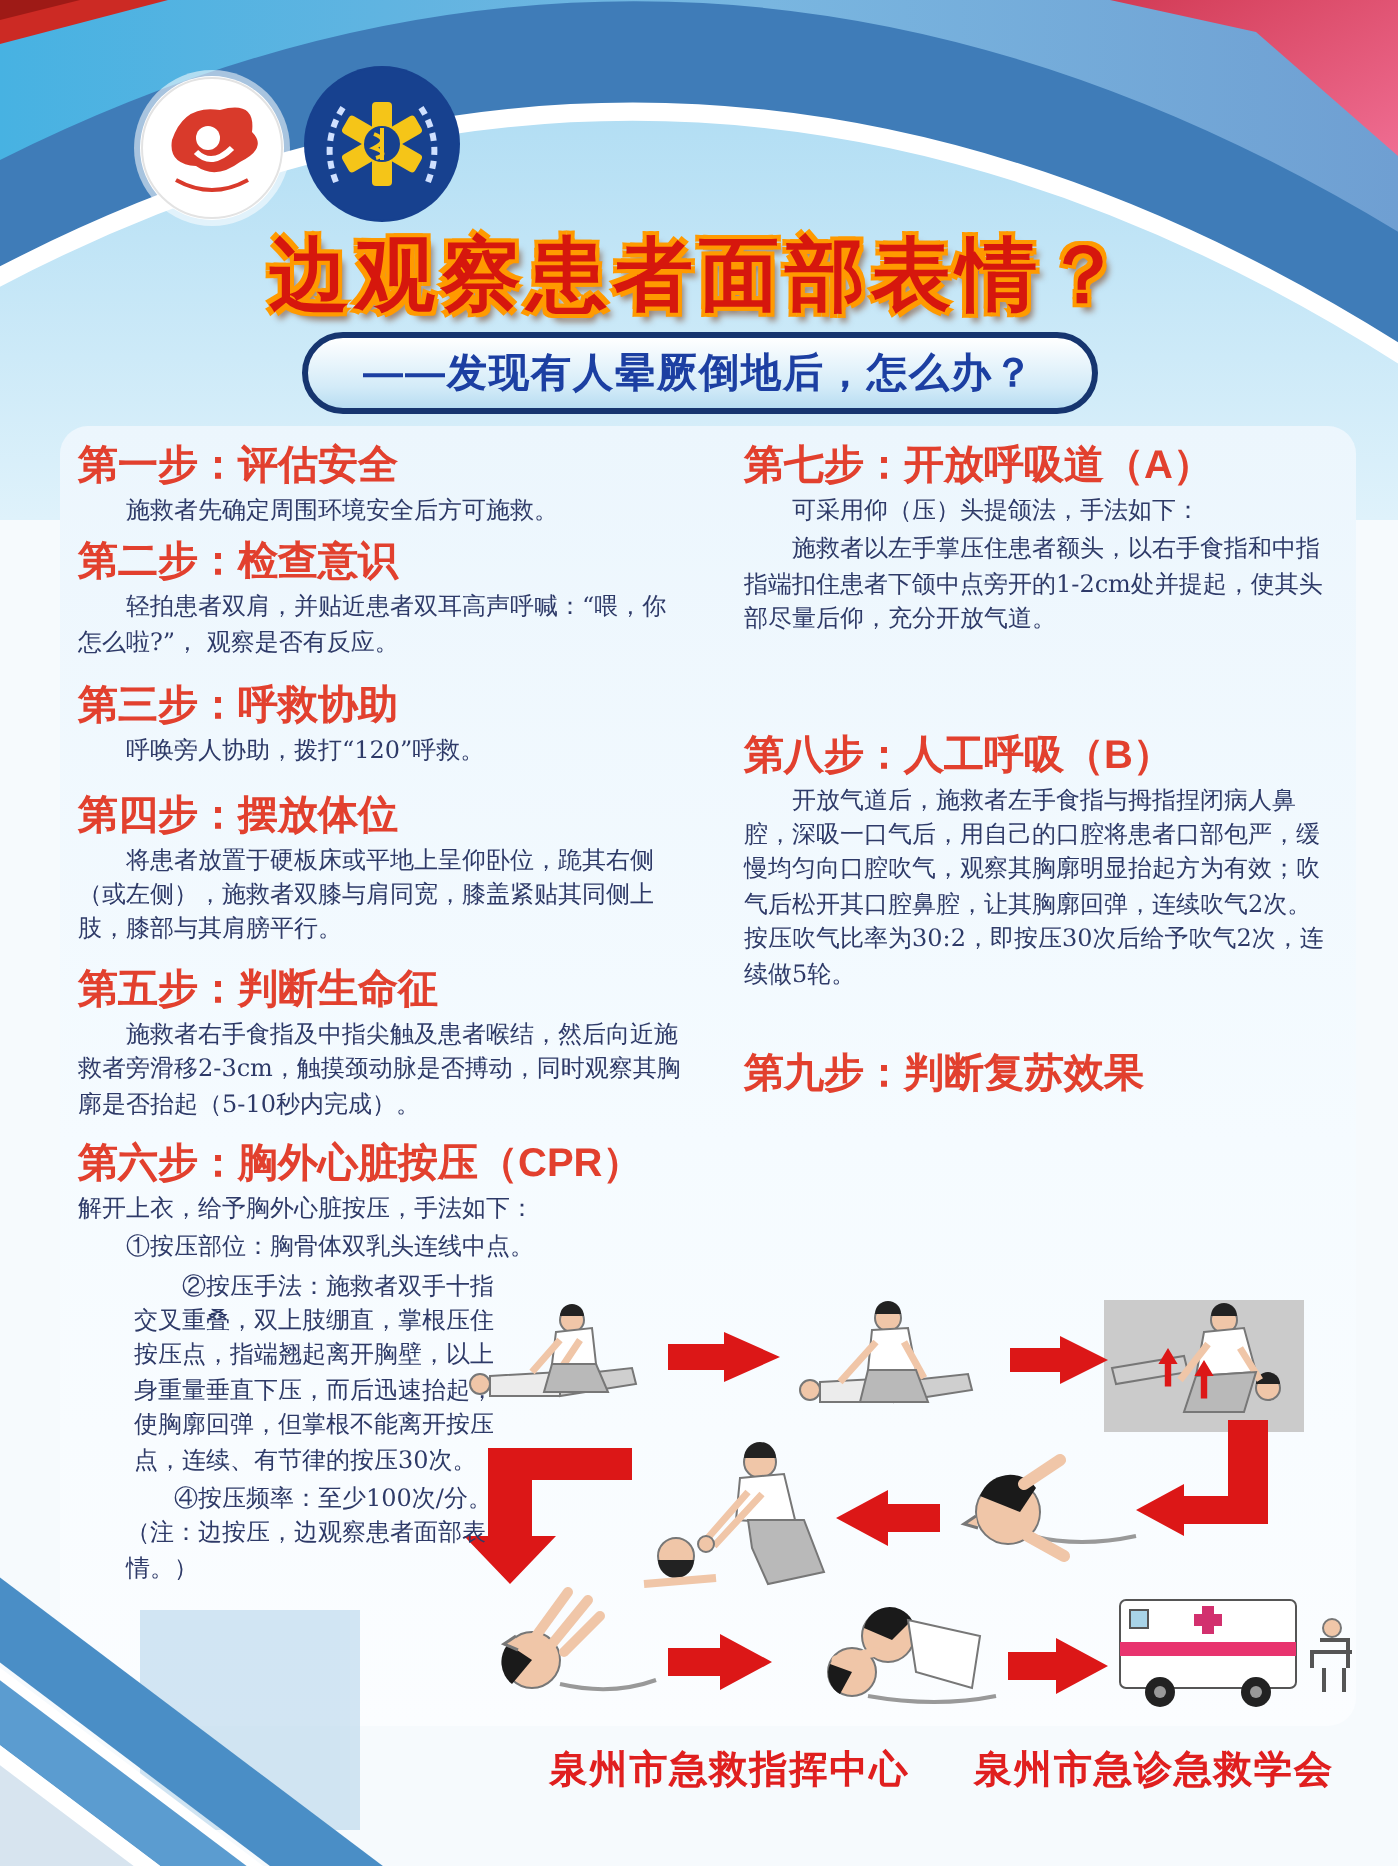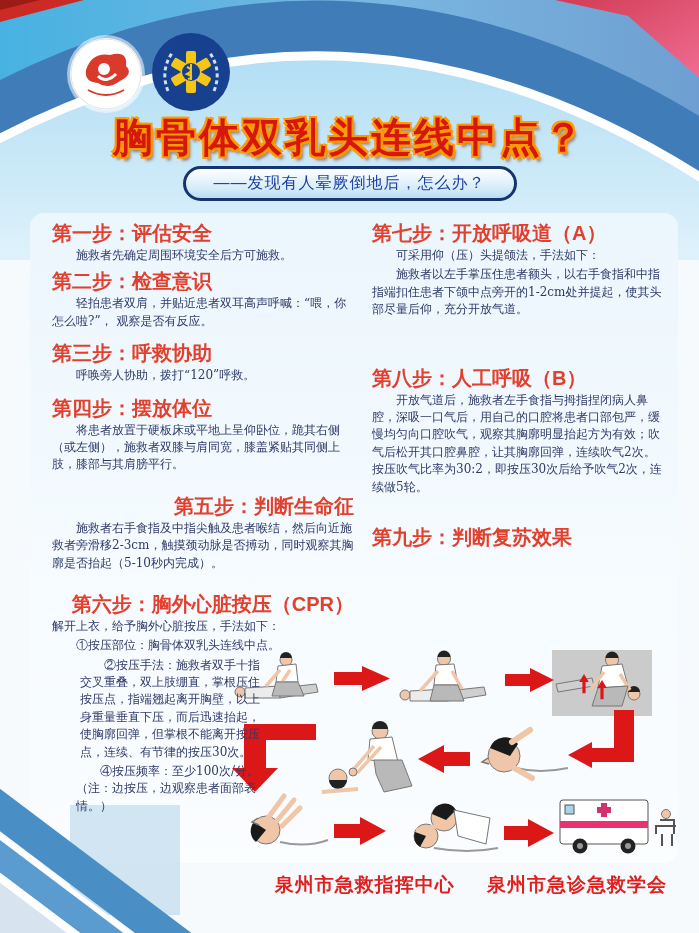--- a/index.html
+++ b/index.html
@@ -25,33 +25,33 @@
   .logo1 svg,.logo2 svg{display:block;width:100%;height:100%;}
   .title{
     position:absolute;left:0;top:110px;width:699px;z-index:3;text-align:center;
     font-size:40px;font-weight:bold;letter-spacing:3px;color:#d6170d;
     text-shadow:2px 2px 0 #ff9a00,-2px -2px 0 #ff9a00,2px -2px 0 #ff9a00,-2px 2px 0 #ff9a00,3px 4px 3px rgba(110,40,0,.55);
   }
   .subtitle-wrap{position:absolute;left:0;top:166px;width:699px;text-align:center;z-index:3;}
   .subtitle{
     display:inline-block;padding:4px 28px;border:3px solid #16356f;border-radius:999px;
     background:linear-gradient(180deg,#ffffff 0%,#d3ebf8 70%,#b8ddf2 100%);
-    color:#1c3fa2;font-size:16px;font-weight:normal;letter-spacing:1px;text-align:center;
+    color:#1c3fa2;font-size:20px;font-weight:bold;letter-spacing:1px;text-align:center;
   }
   
   .col{position:absolute;top:222px;z-index:5;}
-  .col-left{left:52px;width:302px;}
+  .col-left{left:39px;width:302px;}
   .col-right{left:372px;width:294px;}
   .step-h{color:#e2402e;font-size:20px;font-weight:bold;line-height:1.15;margin:0;}
   .step-p{color:#2e3a68;font-size:12px;line-height:1.45;margin:2px 0 0 0;text-indent:2em;
     font-family:"DejaVu Serif",serif;}
   .no-indent{text-indent:0;}
   .cut-r-90{padding-right:92px;margin-left:28px;}
   .cut-r-80{padding-right:80px;margin-left:24px;}
-  .mt6{margin-top:6px;}  .mt10{margin-top:21px;text-align:right;} .mt12{margin-top:12px;} .mt30{margin-top:30px;} .mt48{margin-top:48px;}
+  .mt6{margin-top:6px;}  .mt10{margin-top:10px;} .mt12{margin-top:12px;} .mt30{margin-top:30px;} .mt48{margin-top:48px;}
   
   .illo{position:absolute;z-index:3;}
   .illo svg{display:block;}
   .illo-grey{background:#cbcbcb;}
   .arrows{position:absolute;left:0;top:0;width:699px;height:933px;z-index:4;pointer-events:none;}
   
   .footer{
     position:absolute;right:32px;top:872px;z-index:5;
     color:#e01f1f;font-size:19px;font-weight:bold;letter-spacing:1px;white-space:nowrap;
   }
@@ -119,21 +119,21 @@
     <g fill="#f5c518">
       <rect x="34" y="18" width="10" height="42" rx="2"></rect>
       <rect x="34" y="18" width="10" height="42" rx="2" transform="rotate(60 39 39)"></rect>
       <rect x="34" y="18" width="10" height="42" rx="2" transform="rotate(-60 39 39)"></rect>
     </g>
     <circle cx="39" cy="39" r="9" fill="#17418f"></circle>
     <path d="M39,31 L39,47 M35,34 Q43,37 35,41 Q43,44 36,46" stroke="#f5c518" stroke-width="2" fill="none"></path>
   </svg>
 </div>
 
-<div class="title">胸骨体双乳头连线中点？</div>
+<div class="title">边观察患者面部表情？</div>
 <div class="subtitle-wrap">
   <span class="subtitle">——发现有人晕厥倒地后，怎么办？</span>
 </div>
 
 <div class="col col-left">
   <h2 class="step-h">第一步：评估安全</h2>
   <p class="step-p">施救者先确定周围环境安全后方可施救。</p>
 
   <h2 class="step-h mt6">第二步：检查意识</h2>
   <p class="step-p">轻拍患者双肩，并贴近患者双耳高声呼喊：“喂，你怎么啦?”， 观察是否有反应。</p>

